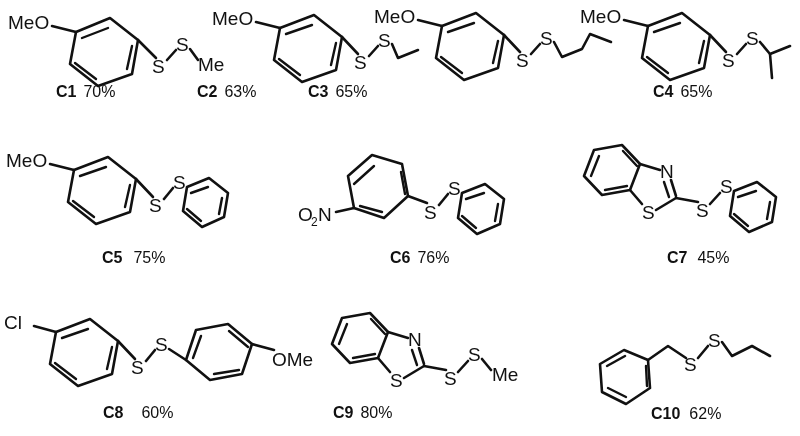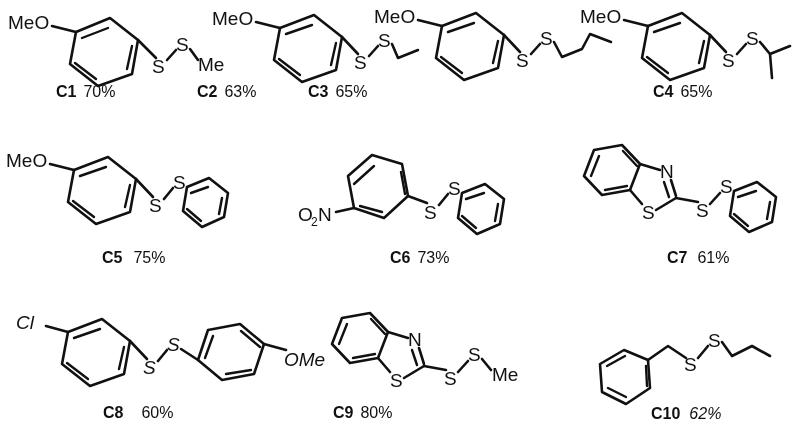--- a/index.html
+++ b/index.html
@@ -167,21 +167,21 @@
       <line class="bond" x1="143" y1="59" x2="152" y2="48"></line>
       <text class="atom" x="152" y="44">S</text>
 
       <polygon class="bond" points="166,47 189,38 208,53 204,78 181,88 162,72" fill="none"></polygon>
       <line class="bond-in" x1="170" y1="53" x2="188" y2="47"></line>
       <line class="bond-in" x1="202" y1="58" x2="199" y2="75"></line>
       <line class="bond-in" x1="180" y1="82" x2="166" y2="70"></line>
     </svg>
   </div>
   <div class="caption" style="left:390px;top:250px;">
-    <span class="cid">C6</span><span class="yld">73%</span>
+    <span class="cid">C6</span><span class="yld">76%</span>
   </div>
 
   <div class="cmpd" style="left:564px;top:140px;">
     <svg width="235" height="110" viewBox="0 0 235 110">
 
       <polygon class="bond" points="20,36 30,10 58,5 76,24 66,50 38,55" fill="none"></polygon>
       <line class="bond-in" x1="27" y1="36" x2="35" y2="16"></line>
       <line class="bond-in" x1="59" y1="11" x2="73" y2="26"></line>
       <line class="bond-in" x1="63" y1="46" x2="41" y2="50"></line>
 
@@ -198,24 +198,24 @@
       <line class="bond" x1="146" y1="64" x2="156" y2="53"></line>
       <text class="atom" x="156" y="48">S</text>
 
       <polygon class="bond" points="170,51 193,42 212,57 208,82 185,92 166,76" fill="none"></polygon>
       <line class="bond-in" x1="174" y1="57" x2="192" y2="51"></line>
       <line class="bond-in" x1="206" y1="62" x2="203" y2="79"></line>
       <line class="bond-in" x1="184" y1="86" x2="170" y2="74"></line>
     </svg>
   </div>
   <div class="caption" style="left:667px;top:250px;">
-    <span class="cid">C7</span><span class="yld" style="margin-left:10px;">61%</span>
-  </div>
-
-  <div class="cmpd" style="left:12px;top:308px;font-style:italic;">
+    <span class="cid">C7</span><span class="yld" style="margin-left:10px;">45%</span>
+  </div>
+
+  <div class="cmpd" style="left:0;top:308px;">
     <svg width="290" height="100" viewBox="0 0 290 100">
       <text class="atom" x="4" y="16">Cl</text>
       <line class="bond" x1="34" y1="18" x2="56" y2="24"></line>
 
       <polygon class="bond" points="56,24 90,11 118,33 112,66 78,78 50,56" fill="none"></polygon>
       <line class="bond-in" x1="62" y1="30" x2="88" y2="21"></line>
       <line class="bond-in" x1="112" y1="39" x2="107" y2="61"></line>
       <line class="bond-in" x1="76" y1="71" x2="55" y2="55"></line>
       <line class="bond" x1="118" y1="33" x2="135" y2="51"></line>
       <text class="atom" x="131" y="61">S</text>
@@ -270,16 +270,16 @@
 
       <polyline class="bond" points="58,38 78,24 96,36"></polyline>
       <text class="atom" x="94" y="44">S</text>
       <line class="bond" x1="108" y1="36" x2="118" y2="24"></line>
       <text class="atom" x="118" y="20">S</text>
 
       <polyline class="bond" points="132,20 142,34 162,24 180,34"></polyline>
     </svg>
   </div>
   <div class="caption" style="left:651px;top:406px;">
-    <span class="cid">C10</span><span class="yld" style="margin-left:9px;font-style:italic;">62%</span>
+    <span class="cid">C10</span><span class="yld" style="margin-left:9px;">62%</span>
   </div>
 
 </div>
 
 </body></html>

